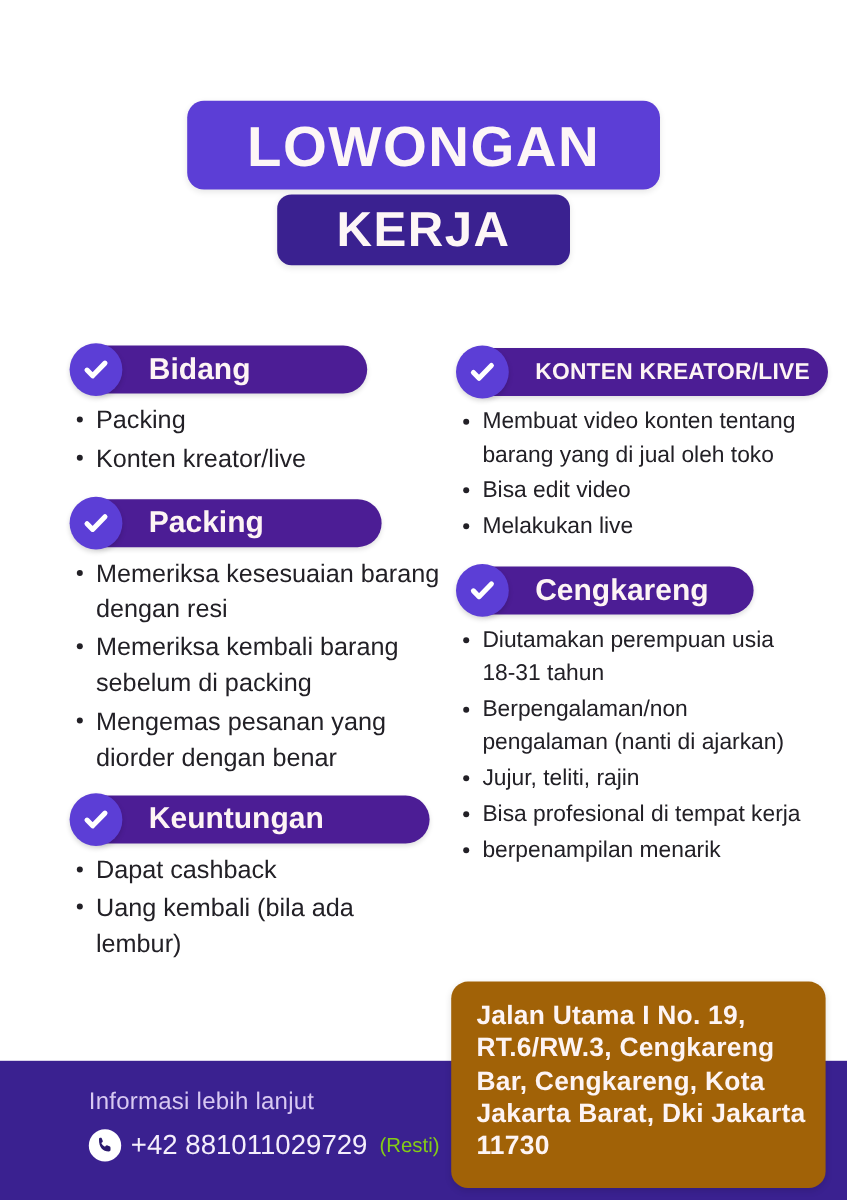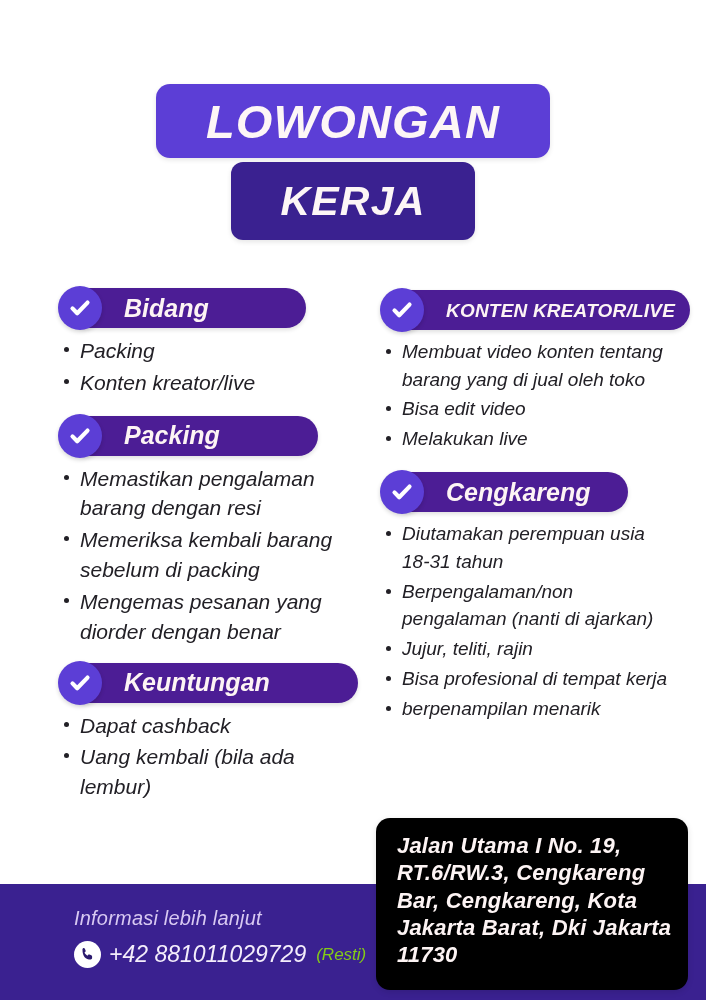--- a/index.html
+++ b/index.html
@@ -14,21 +14,20 @@
     overflow: hidden;
     position: relative;
   }
 
   #poster {
     position: relative;
     width: 706px;
     height: 1000px;
     background: #ffffff;
     overflow: hidden;
-    font-style: italic;
   }
 
   
   .header {
     position: absolute;
     top: 0; left: 0;
     width: 706px;
     height: 240px;
   }
   .banner-top {
@@ -50,21 +49,21 @@
     font-weight: bold;
     letter-spacing: 1.2px;
     line-height: 1;
     font-family: "Liberation Sans", sans-serif;
   }
   .banner-bottom {
     position: absolute;
     left: 231px;
     top: 162px;
     width: 244px;
-    height: 78px;
+    height: 59px;
     background: #3a2190;
     border-radius: 12px;
     display: flex;
     align-items: center;
     justify-content: center;
     box-shadow: 0 2px 5px rgba(0,0,0,0.10);
   }
   .banner-bottom .txt {
     color: #fdf6f6;
     font-size: 41px;
@@ -237,21 +236,21 @@
     white-space: nowrap;
   }
 
   
   .address-card {
     position: absolute;
     left: 376px;
     top: 818px;
     width: 312px;
     height: 172px;
-    background: #000000;
+    background: #a16207;
     border-radius: 14px;
     z-index: 5;
     box-shadow: 0 2px 6px rgba(0,0,0,0.12);
   }
   .address-text {
     position: absolute;
     left: 21px;
     top: 14px;
     right: 12px;
     color: #fdf4f4;
@@ -301,21 +300,21 @@
         <div class="pill pill-packing">
           <span class="label">Packing</span>
         </div>
         <div class="check-badge">
           <svg width="26" height="26" viewBox="0 0 26 26" aria-hidden="true">
             <path d="M5.5 13.4 L10.2 18.2 L20.5 7.6" fill="none" stroke="#ffffff" stroke-width="4.2" stroke-linecap="round" stroke-linejoin="round"></path>
           </svg>
         </div>
       </div>
       <ul class="bullets list-left-wide">
-        <li>Memastikan pengalaman barang dengan resi</li>
+        <li>Memeriksa kesesuaian barang dengan resi</li>
         <li>Memeriksa kembali barang sebelum di packing</li>
         <li>Mengemas pesanan yang diorder dengan benar</li>
       </ul>
     </div>
 
     <div class="gap-b"></div>
 
     <div class="section">
       <div class="pill-wrap">
         <div class="pill pill-keuntungan">

